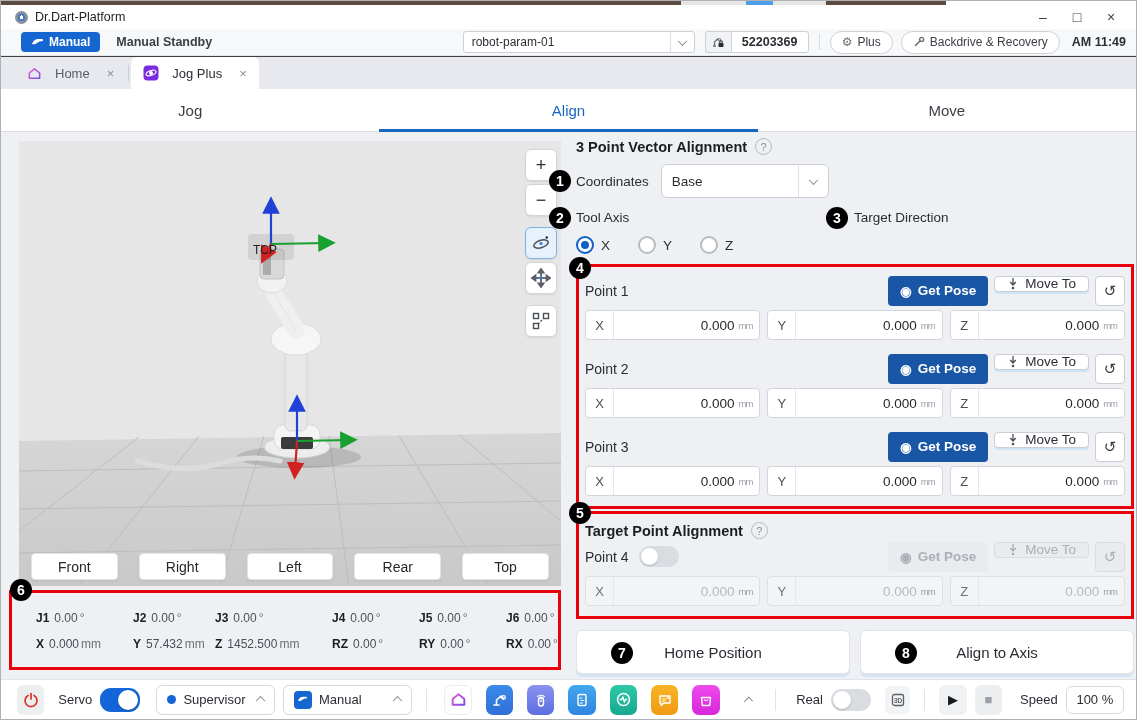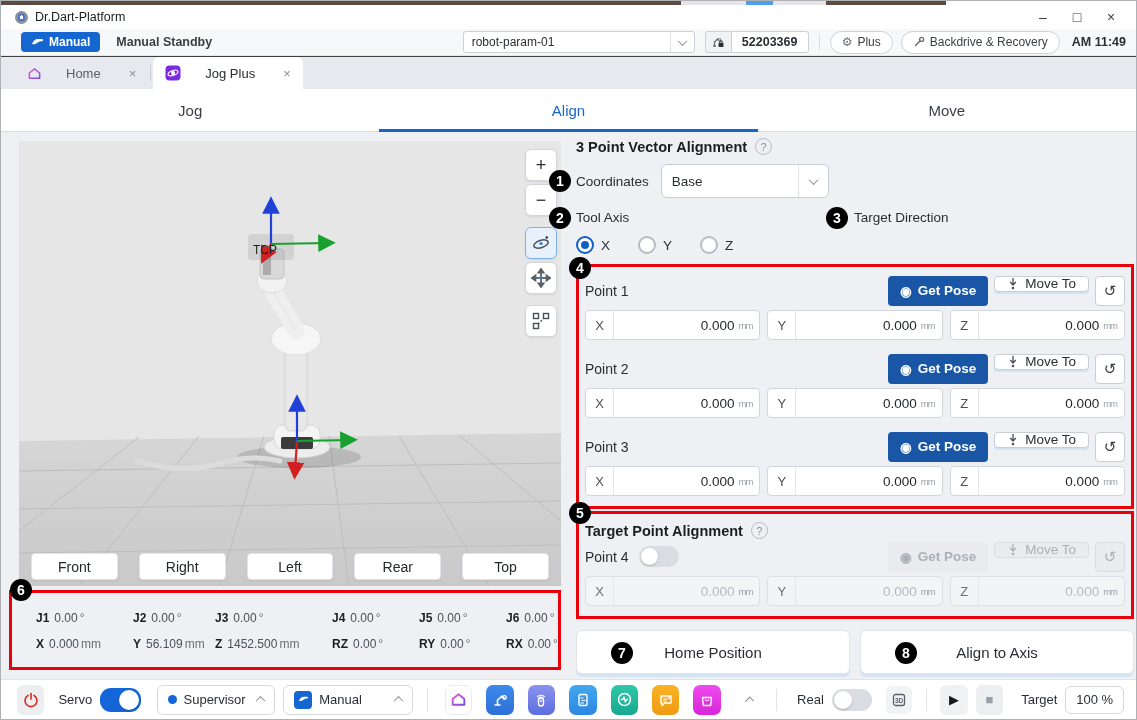--- a/index.html
+++ b/index.html
@@ -30,21 +30,21 @@
   .serial-group { display:flex; margin-left:10px; height:22px; }
   .serial-icon { width:26px; background:#f1f2f4; border:1px solid #ccd1d7; border-right:none; border-radius:3px 0 0 3px; display:flex; align-items:center; justify-content:center; }
   .serial-box { min-width:78px; background:#fff; border:1px solid #ccd1d7; border-radius:0 3px 3px 0; display:flex; align-items:center; justify-content:center; font-size:12.5px; font-weight:700; color:#2a2e33; padding:0 8px; }
   .vdiv { width:1px; height:16px; background:#d8dbe0; margin:0 10px; }
   .pill-btn { height:23px; display:flex; align-items:center; gap:5px; background:#fff; border:1px solid #ccd1d7; border-radius:12px; padding:0 11px; font-size:12px; color:#3a3f45; }
   .gear-glyph { font-size:12px; color:#6a7076; }
   .time-label { margin-left:12px; font-size:12.5px; font-weight:600; color:#2a2e33; }
 
   
   .tabstrip { position:absolute; top:56px; left:0; right:0; height:32px; background:#e7e9ee; display:flex; align-items:flex-end; padding-left:14px; }
-  .tab { height:32px; display:flex; align-items:center; gap:24px; padding:0 12px; font-size:13px; color:#5a6066; border-radius:6px 6px 0 0;text-align:center; }
+  .tab { height:32px; display:flex; align-items:center; gap:13px; padding:0 12px; font-size:13px; color:#5a6066; border-radius:6px 6px 0 0;text-align:center; }
   .tab.active { background:#fff; color:#2a2e33; }
   .tab .close-x { color:#8a9098; font-size:13px; margin-left:4px; }
   .tab-sep { width:1px; height:16px; background:#c9cdd3; margin:0 2px 8px 2px; }
 
   
   .subtabs { position:absolute; top:88px; left:0; right:0; height:43px; background:#fff; border-bottom:1px solid #d8dbe0; display:flex; }
   .subtab { flex:1; display:flex; align-items:center; justify-content:center; font-size:15px; color:#3a3f45; position:relative; }
   .subtab.active { color:#1767c2; }
   .subtab.active::after { content:''; position:absolute; left:0; right:0; bottom:-1px; height:3px; background:#1767c2; }
 
@@ -327,21 +327,21 @@
     <div class="joints-box">
       <div class="badge" style="left:-2px; top:-14px;">6</div>
       <div class="joints-grid">
         <div class="jcell"><b>J1</b><span>0.00</span><span class="unit">°</span></div>
         <div class="jcell"><b>J2</b><span>0.00</span><span class="unit">°</span></div>
         <div class="jcell"><b>J3</b><span>0.00</span><span class="unit">°</span></div>
         <div class="jcell"><b>J4</b><span>0.00</span><span class="unit">°</span></div>
         <div class="jcell"><b>J5</b><span>0.00</span><span class="unit">°</span></div>
         <div class="jcell"><b>J6</b><span>0.00</span><span class="unit">°</span></div>
         <div class="jcell"><b>X</b><span>0.000</span><span class="unit">mm</span></div>
-        <div class="jcell"><b>Y</b><span>56.109</span><span class="unit">mm</span></div>
+        <div class="jcell"><b>Y</b><span>57.432</span><span class="unit">mm</span></div>
         <div class="jcell"><b>Z</b><span>1452.500</span><span class="unit">mm</span></div>
         <div class="jcell"><b>RZ</b><span>0.00</span><span class="unit">°</span></div>
         <div class="jcell"><b>RY</b><span>0.00</span><span class="unit">°</span></div>
         <div class="jcell"><b>RX</b><span>0.00</span><span class="unit">°</span></div>
       </div>
     </div>
 
     <div class="rpanel">
       <div class="sect-title">
         <span>3 Point Vector Alignment</span>
@@ -661,16 +661,16 @@
 
     <div class="tb-div"></div>
 
     <div class="tb-sq" style="background:#f0f1f3;">
         <span class="play-glyph">▶</span>
       </div>
     <div class="tb-sq">
         <span class="stop-glyph">■</span>
       </div>
 
-    <span class="tb-label" style="margin-left:10px;">Target</span>
+    <span class="tb-label" style="margin-left:10px;">Speed</span>
     <div class="speed-box">100 %</div>
   </div>
 </div>
 
 </body></html>

